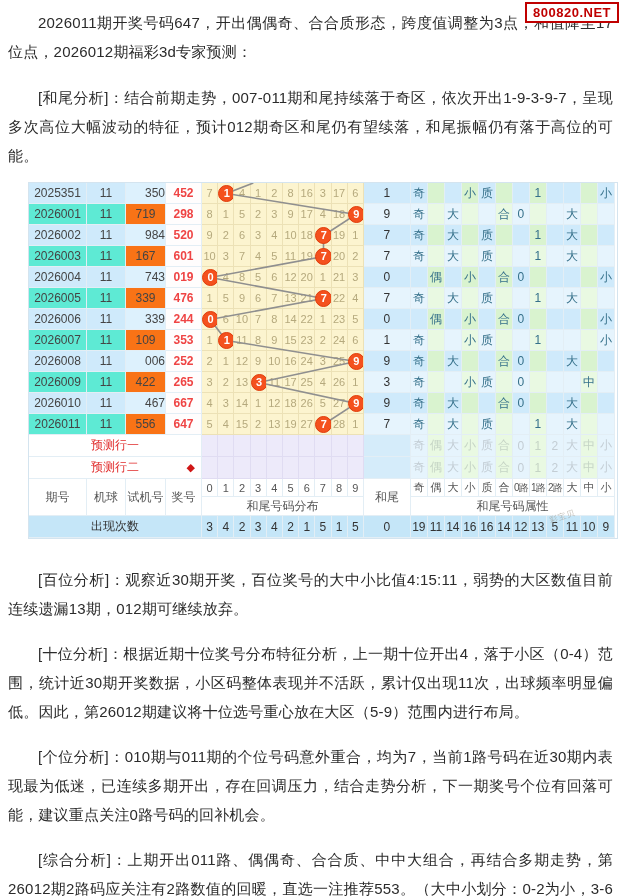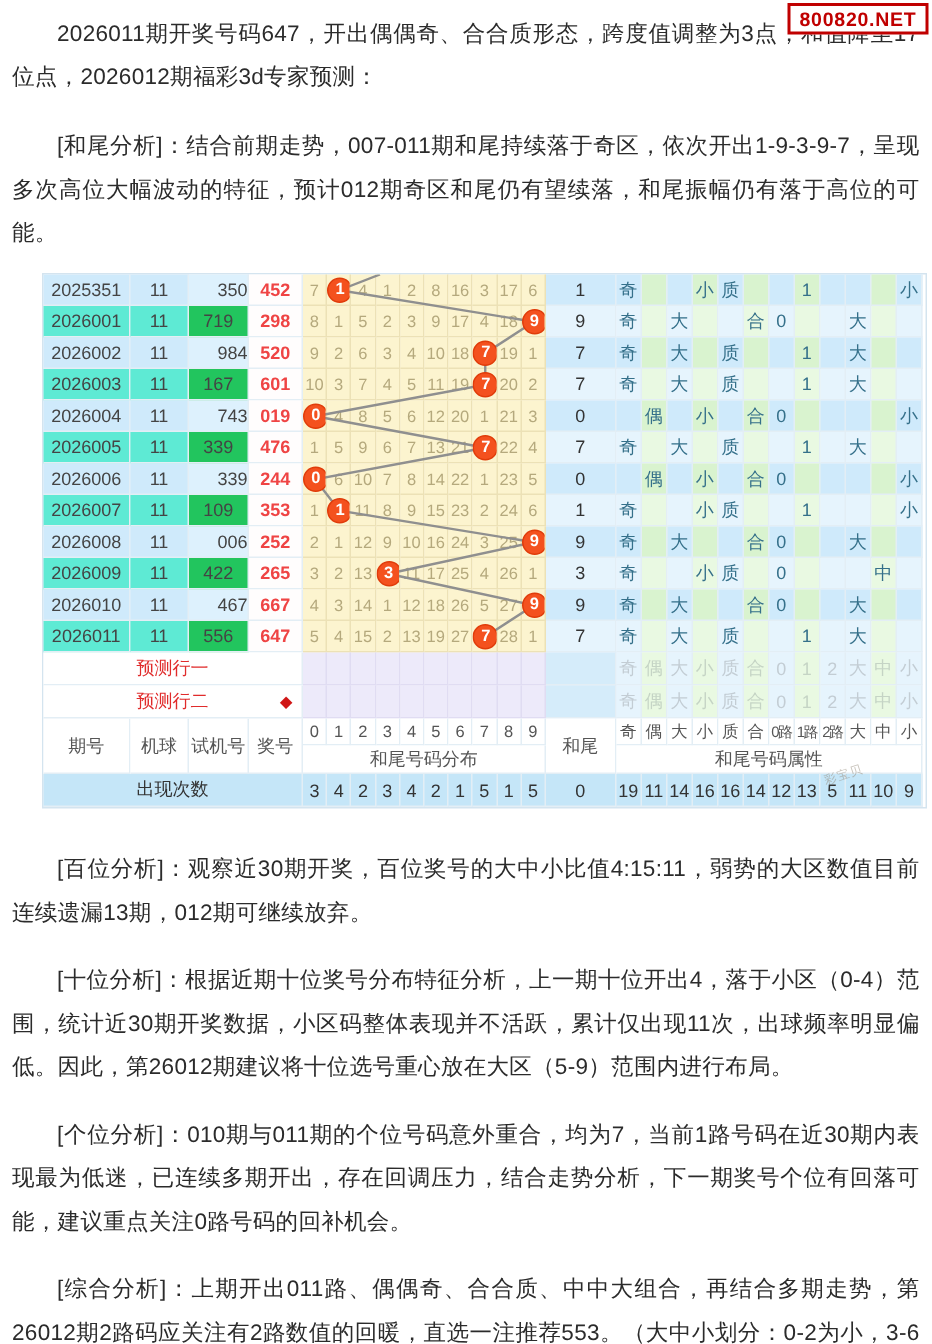--- a/index.html
+++ b/index.html
@@ -32,21 +32,21 @@
   .chart table{border-collapse:separate;border-spacing:0;table-layout:fixed;width:586px;}
   .chart td{
     box-sizing:border-box;height:21px;padding:0;text-align:center;vertical-align:middle;
     font-size:12px;border-right:1px solid #e3eef5;border-bottom:1px solid #e3eef5;
     overflow:hidden;white-space:nowrap;
   }
   
   tr.odd  td.c-info{background:#cfeafb;}
   tr.even td.c-info{background:#5eead4;}
   tr.odd  td.c-test{background:#ddf1fd;text-align:right;}
-  tr.even td.c-test{background:#22c55e;}
+  tr.even td.c-test{background:#f97316;}
   td.c-info,td.c-test{color:#444;}
   td.c-prize{background:#fffdfd;color:#ef4444;font-weight:bold;}
   
   td.t{background:#fcf4cf;border-right:1px solid #ece1b6;border-bottom:1px solid #ece1b6;}
   span.miss{color:#b5a97d;font-size:11px;}
   span.hit{
     display:inline-flex;align-items:center;justify-content:center;
     width:15px;height:15px;border-radius:50%;
     background:#f4511e;border:1px solid #e03c0a;color:#fff;
     font-size:11px;font-weight:bold;position:relative;z-index:3;

